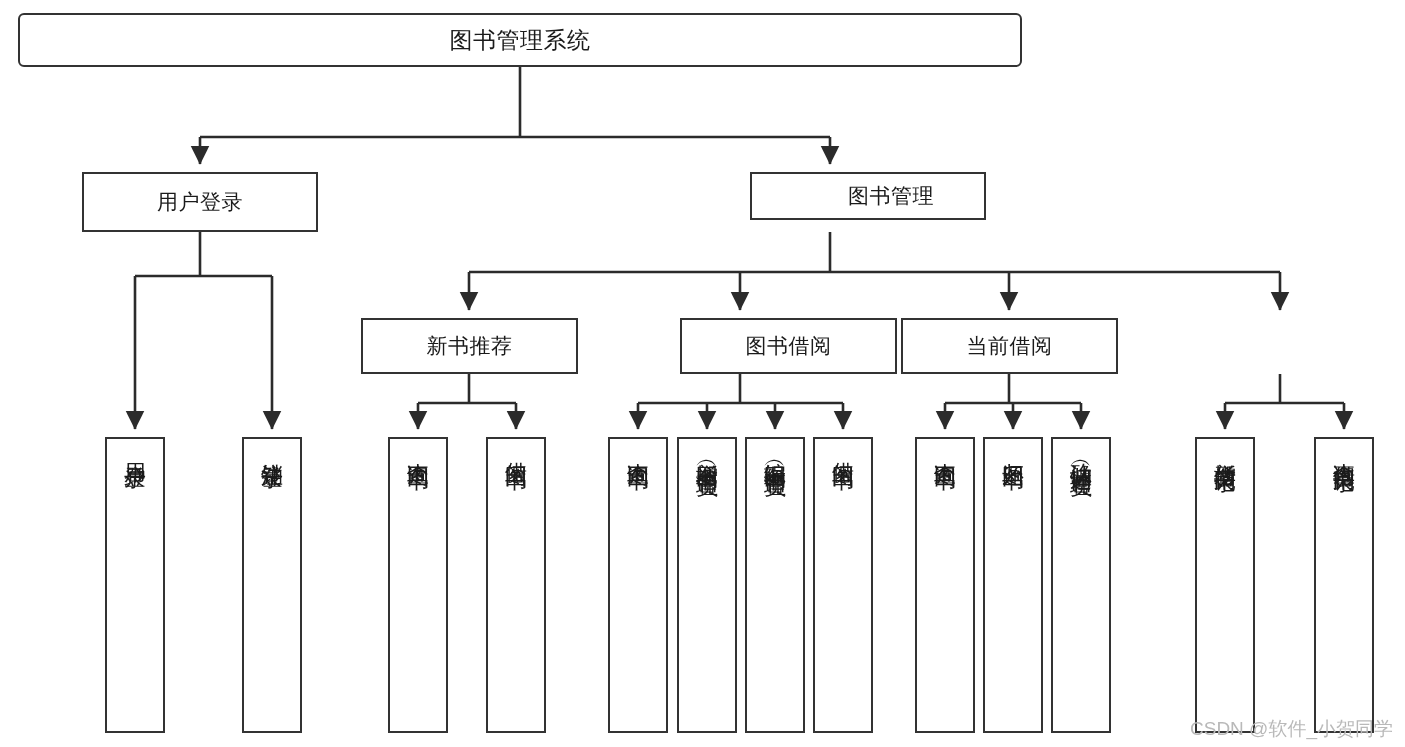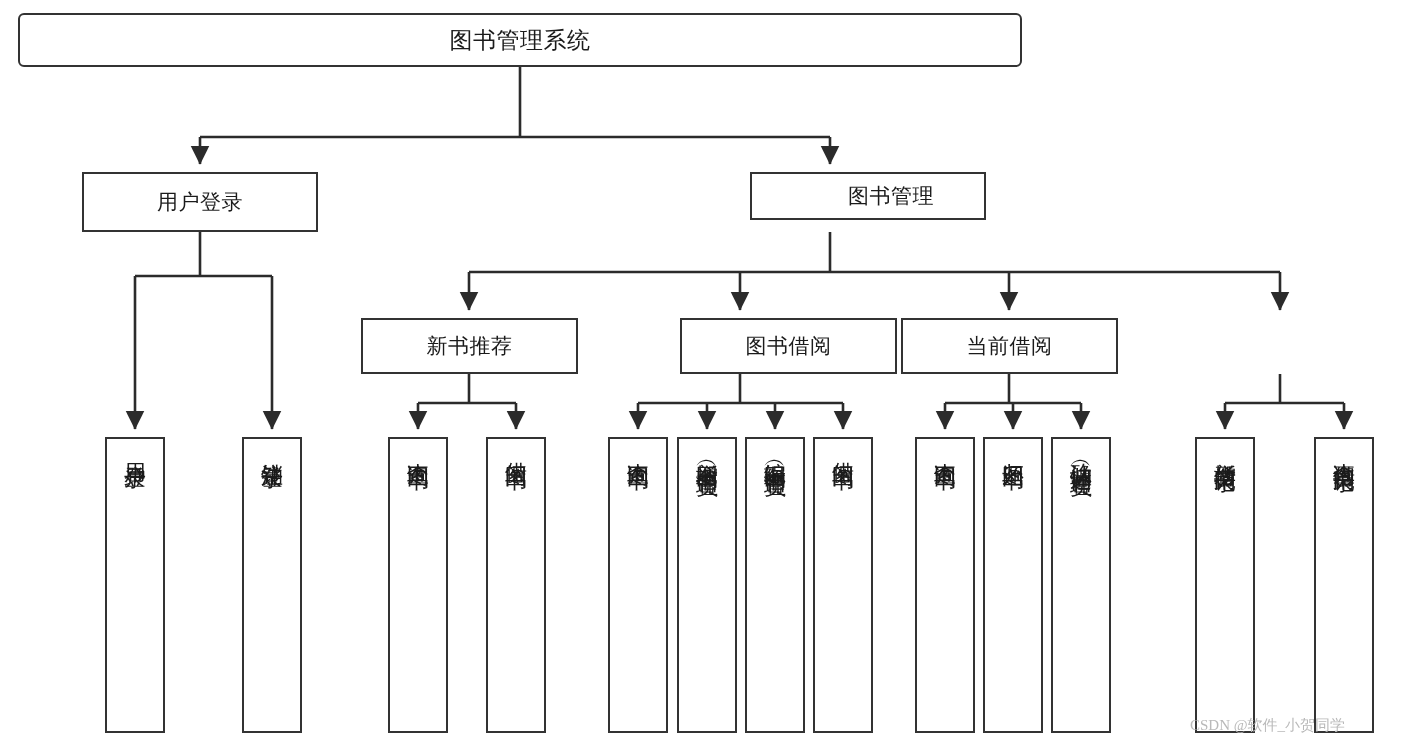--- a/index.html
+++ b/index.html
@@ -57,24 +57,24 @@
   .node.vert .label {
     writing-mode: vertical-rl;
     text-orientation: upright;
     font-size: 22px;
     letter-spacing: 2px;
     margin: 0 auto;
   }
   .watermark {
     position: absolute;
     color: #b9b9b9;
-    font-size: 15px;
+    font-size: 19px;
     white-space: nowrap;
     z-index: 5;
-    font-family: Liberation Serif, serif;
+    font-family: Liberation Sans, sans-serif;
   }
 </style>
 </head>
 <body>
 
 <div id="canvas">
 
   <svg id="edges" viewBox="0 0 1405 747" xmlns="http://www.w3.org/2000/svg">
     <defs>
       <marker id="arrow" viewBox="0 0 12 12" refX="10.5" refY="6" markerWidth="8" markerHeight="8" orient="auto-start-reverse">

